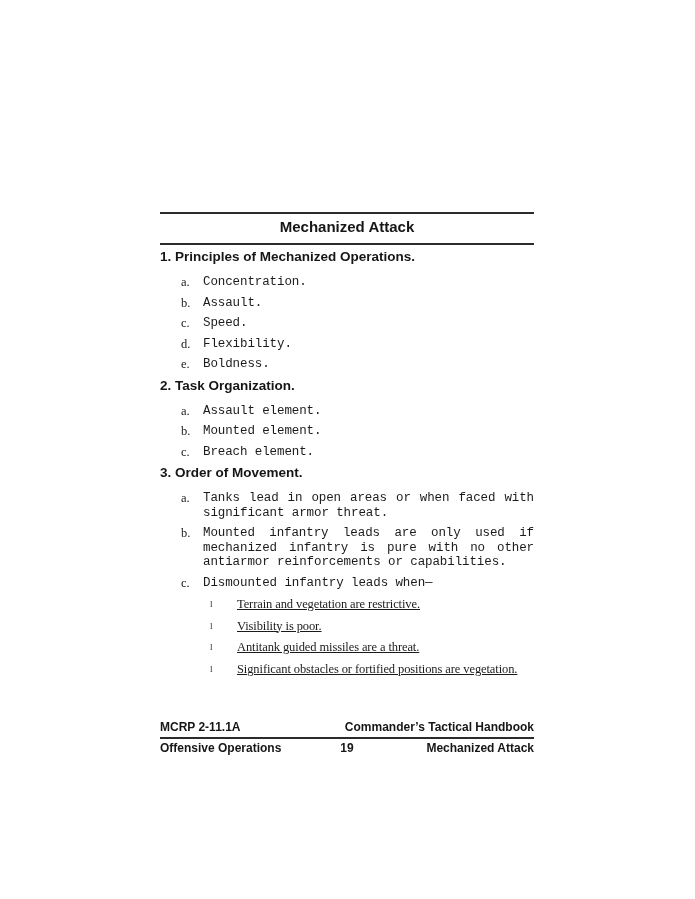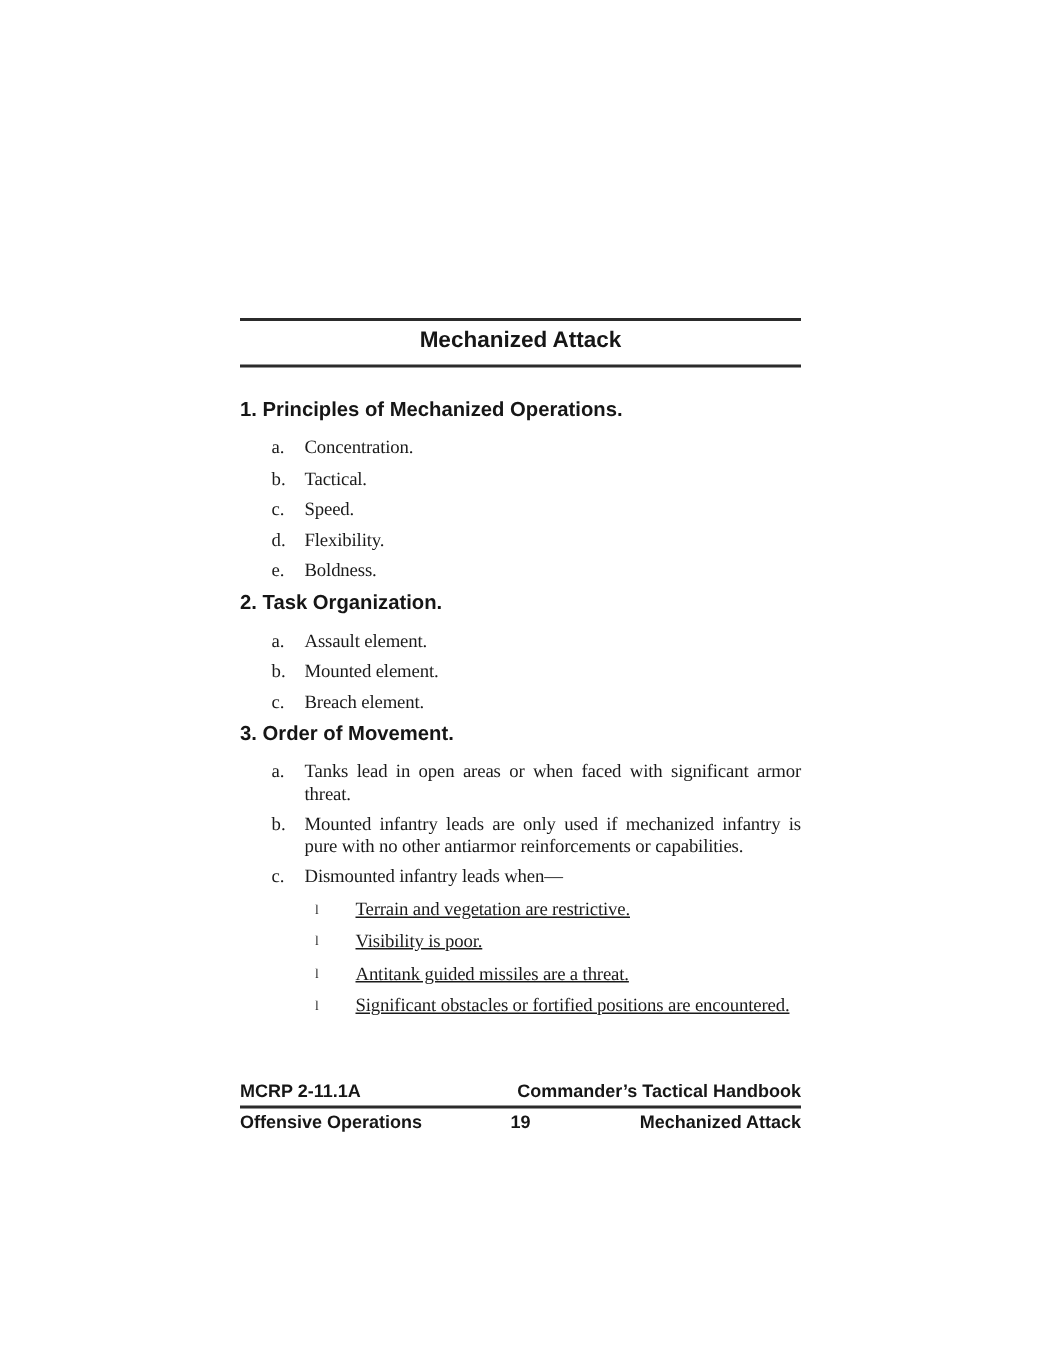--- a/index.html
+++ b/index.html
@@ -23,21 +23,21 @@
     text-align: center;
   }
   .page-title {
     font-family: "Liberation Sans", sans-serif;
     font-weight: bold;
     font-size: 15px;
     line-height: 18px;
     color: #161616;
   }
   .section { }
-  .section.first { margin-top: 20px; }
+  .section.first { margin-top: 4px; }
   .section-heading {
     font-family: "Liberation Sans", sans-serif;
     font-weight: bold;
     font-size: 13.5px;
     line-height: 16px;
     color: #161616;
     margin: 0 0 10px 0;
   }
   .items { margin: 0; }
   .item {
@@ -48,20 +48,21 @@
   }
   .item-label {
     flex: 0 0 auto;
     width: 22px;
     margin-left: 21px;
   }
   .item-text {
     flex: 1 1 auto;
     text-align: justify;
     letter-spacing: -0.1px;
+    font-family: Liberation Mono, monospace;
   }
   .bullets { margin-top: 7px; }
   .bullet {
     display: flex;
     margin-bottom: 7px;
     font-size: 12.5px;
     line-height: 14.5px;
   }
   .bullet-marker {
     flex: 0 0 auto;
@@ -115,21 +116,21 @@
 
   <div class="section first">
     <div class="section-heading">1. Principles of Mechanized Operations.</div>
     <div class="items">
       <div class="item">
         <span class="item-label">a.</span>
         <span class="item-text">Concentration.</span>
       </div>
       <div class="item">
         <span class="item-label">b.</span>
-        <span class="item-text">Tactical.</span>
+        <span class="item-text">Assault.</span>
       </div>
       <div class="item">
         <span class="item-label">c.</span>
         <span class="item-text">Speed.</span>
       </div>
       <div class="item">
         <span class="item-label">d.</span>
         <span class="item-text">Flexibility.</span>
       </div>
       <div class="item">
@@ -180,21 +181,21 @@
         <div class="bullet">
           <span class="bullet-marker">l</span>
           <span class="bullet-text">Visibility is poor.</span>
         </div>
         <div class="bullet">
           <span class="bullet-marker">l</span>
           <span class="bullet-text">Antitank guided missiles are a threat.</span>
         </div>
         <div class="bullet">
           <span class="bullet-marker">l</span>
-          <span class="bullet-text">Significant obstacles or fortified positions are encountered.</span>
+          <span class="bullet-text">Significant obstacles or fortified positions are vegetation.</span>
         </div>
       </div>
     </div>
   </div>
 
 </div>
 
 <div class="footer">
   <div class="footer-row1">
     <span>MCRP 2-11.1A</span>

